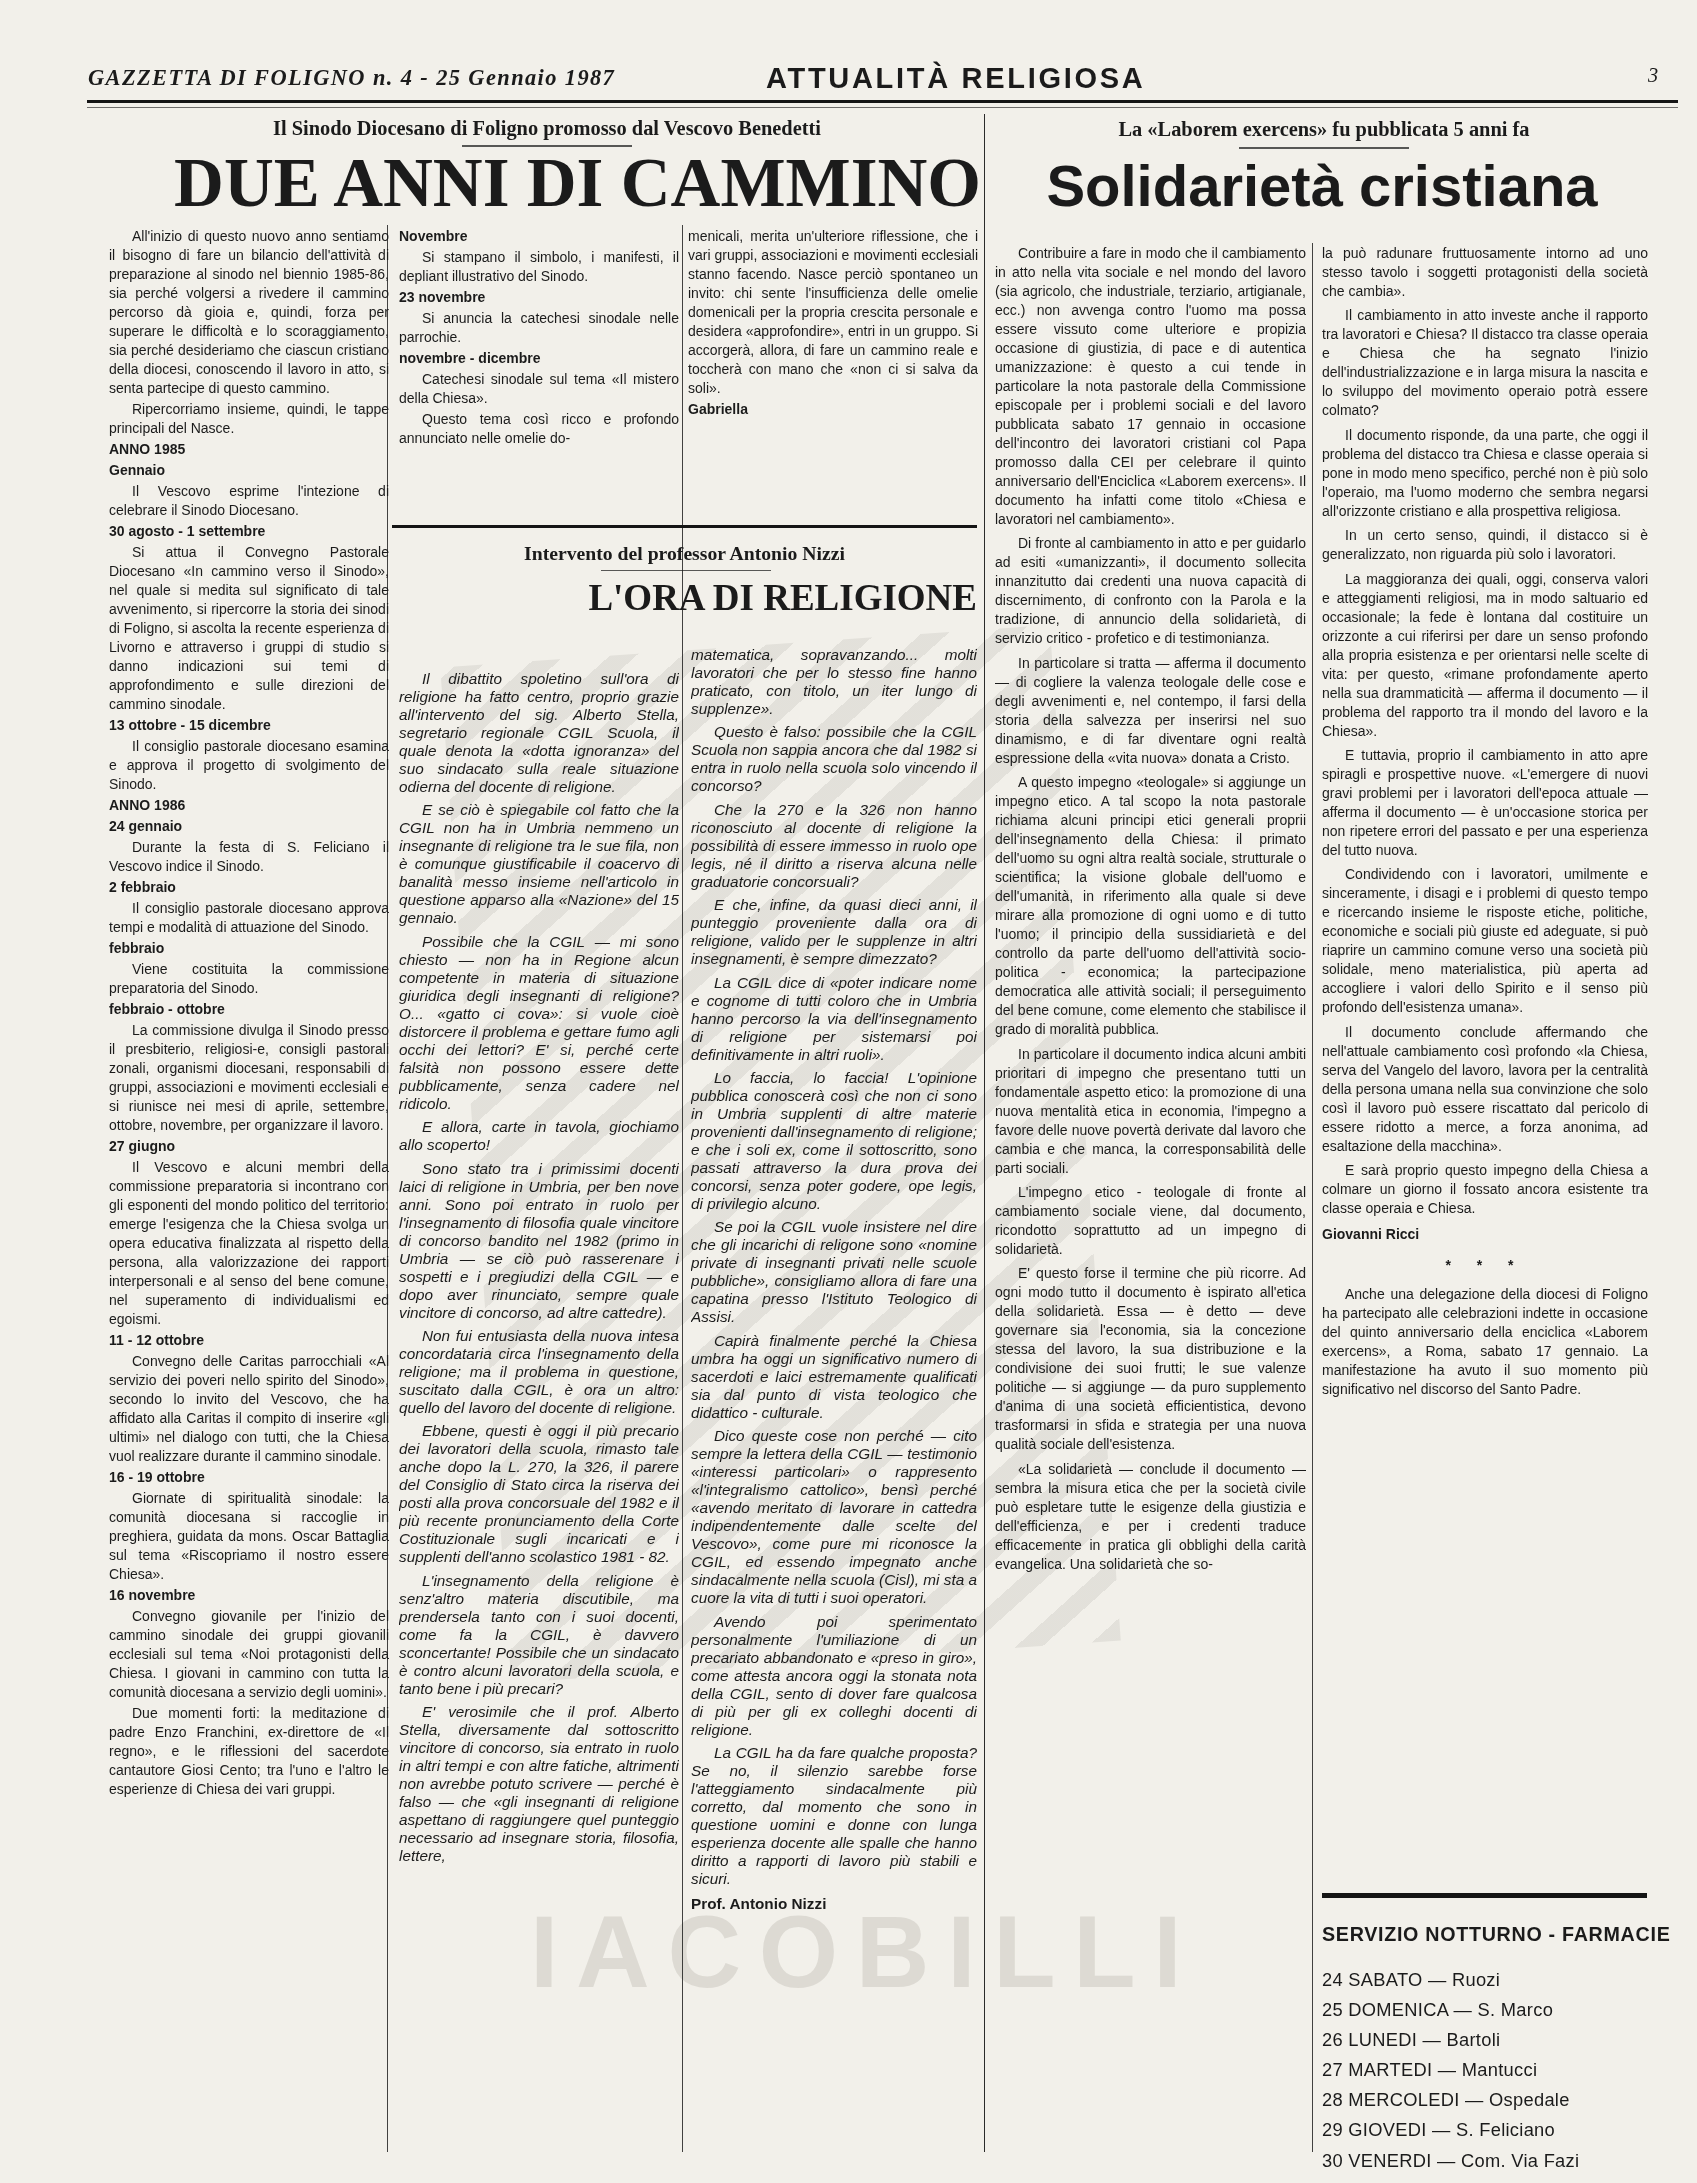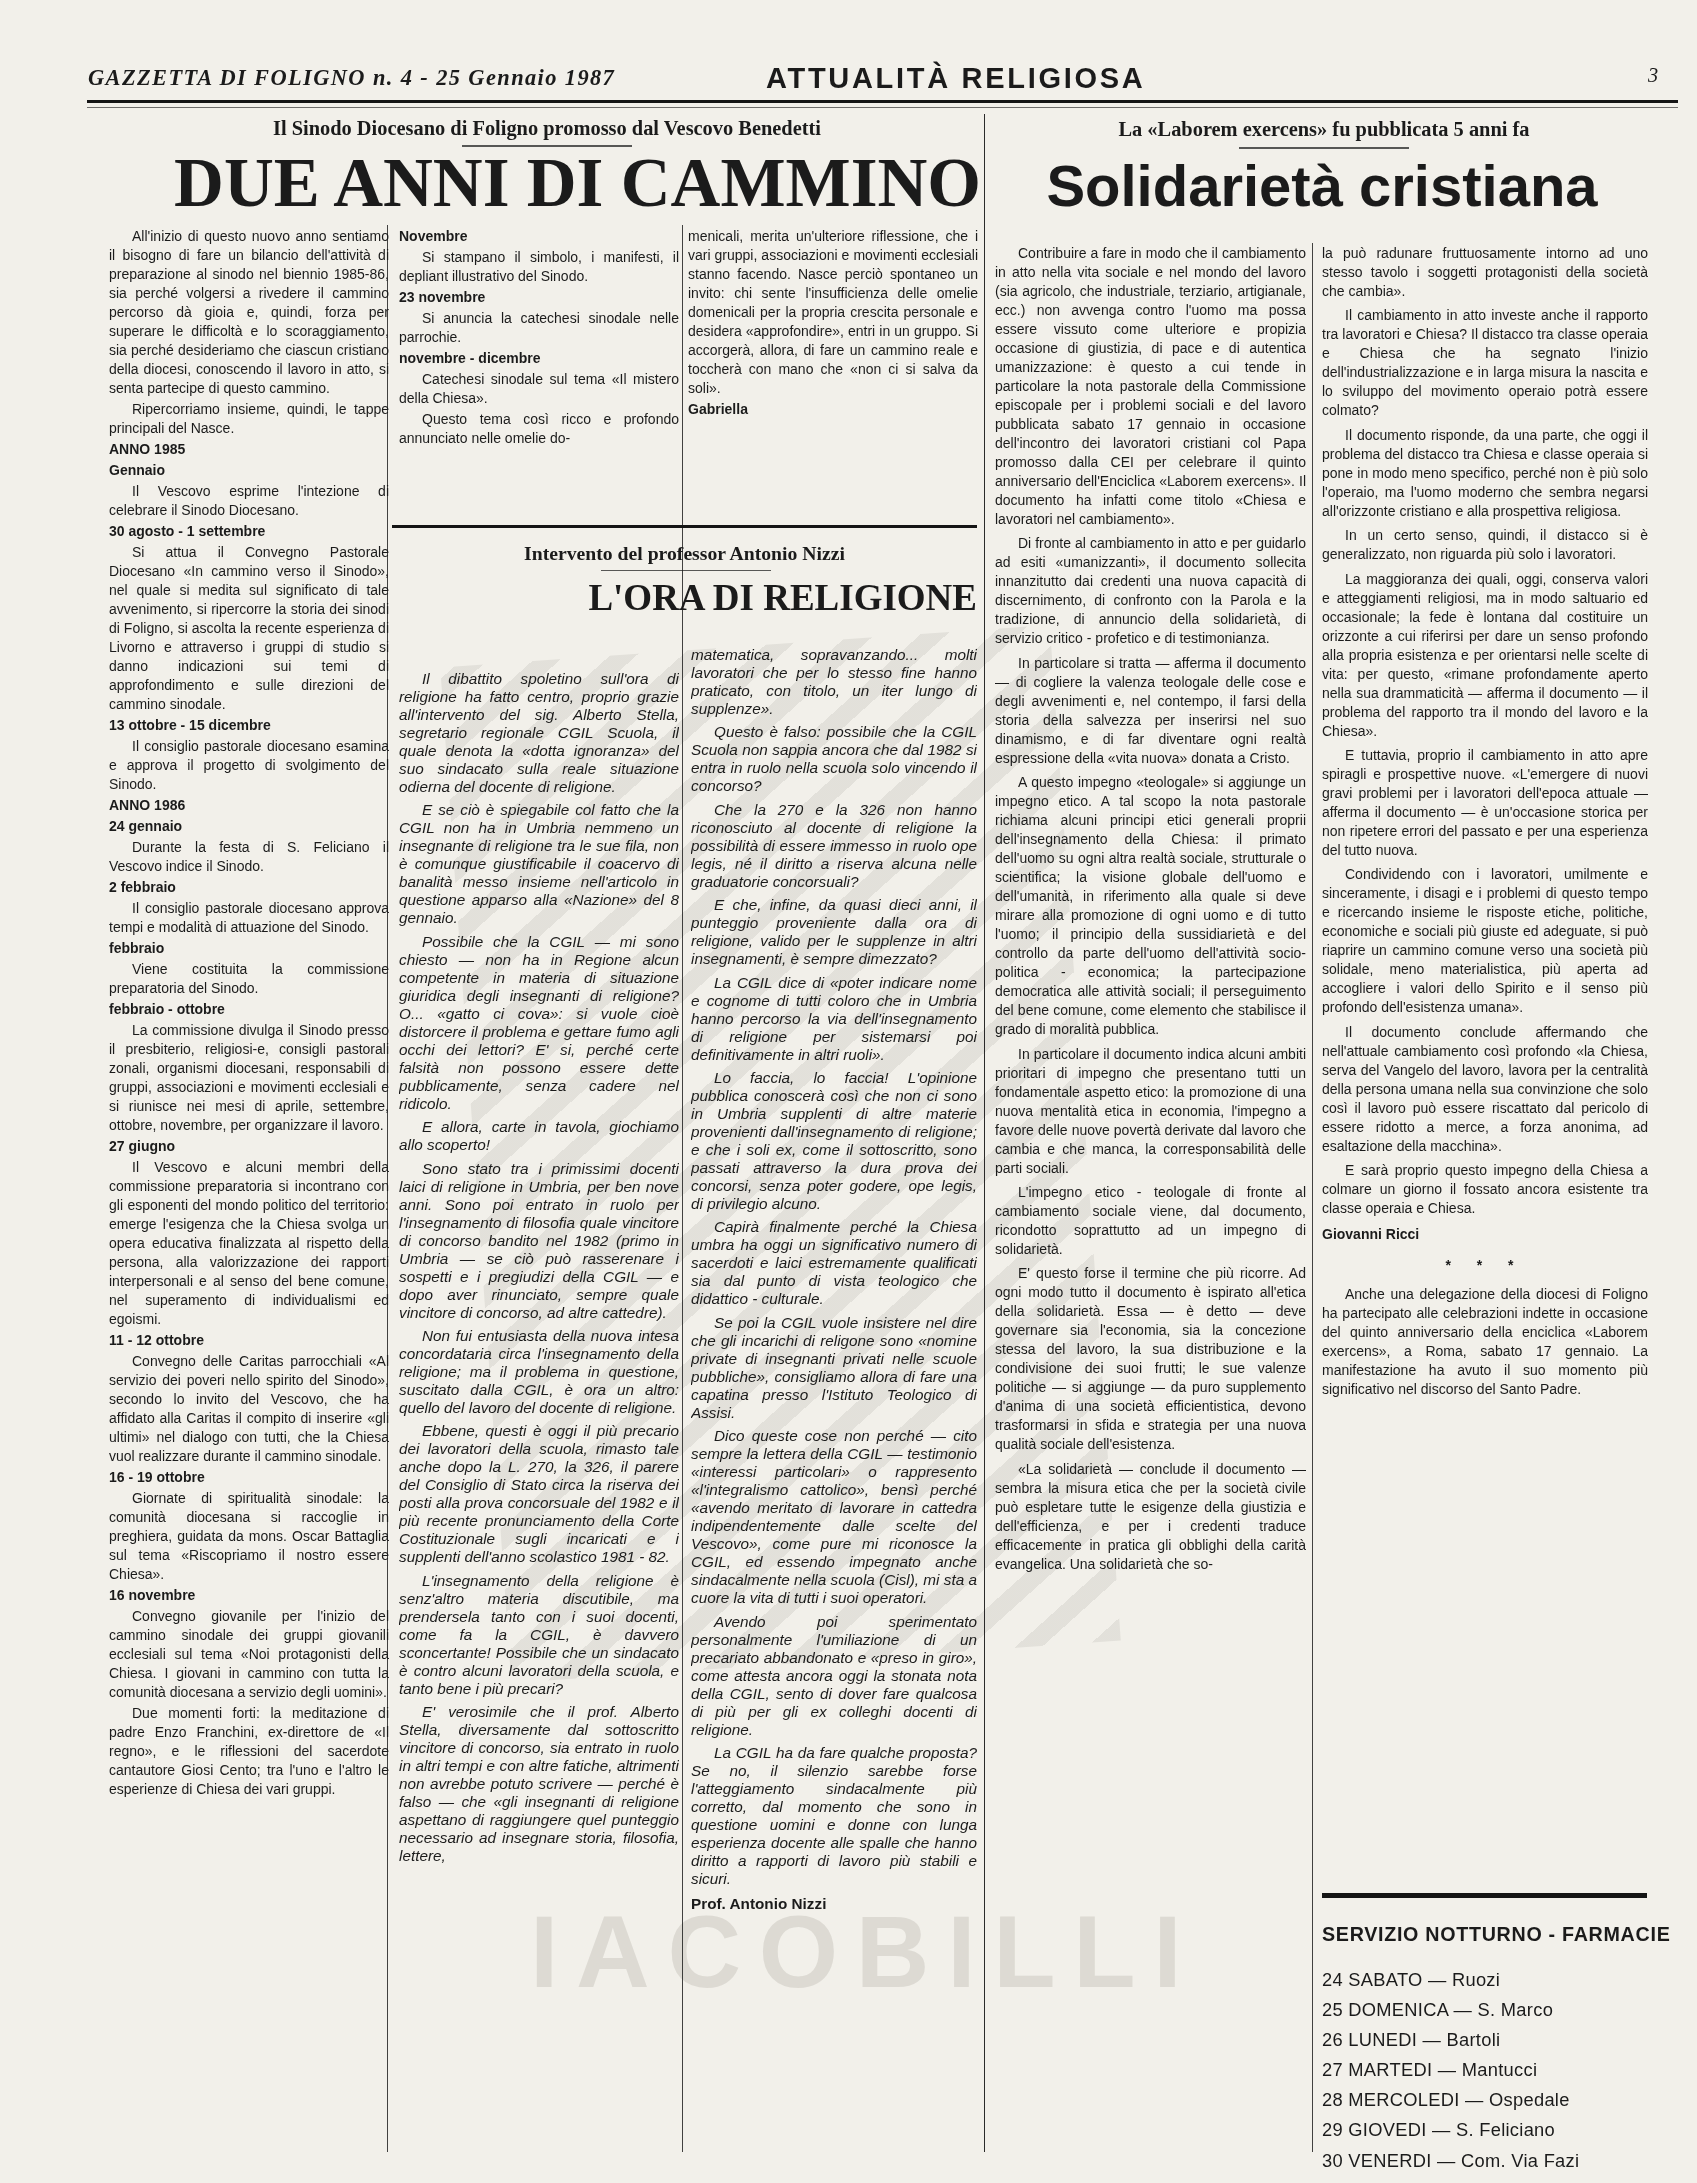--- a/index.html
+++ b/index.html
@@ -102,38 +102,38 @@
   </div>
 
   <div class="abs rule" style="left:392px;top:525px;width:585px;height:2.7px;"></div>
 
   <div>
     <div class="abs kicker" style="left:392px;top:542px;width:585px;font-size:19.7px;">Intervento del professor Antonio Nizzi</div>
     <div class="abs rule" style="left:601px;top:570px;width:170px;height:1.4px;opacity:.7;"></div>
     <div class="abs headline-serif" style="left:392px;top:576px;width:585px;font-size:37px;">L'ORA DI RELIGIONE</div>
     <div class="abs col ital" style="left:399px;top:646px;width:280px;height:1506px;margin-top:24px;">
         <div class="blk s-p">Il dibattito spoletino sull'ora di religione ha fatto centro, proprio grazie all'intervento del sig. Alberto Stella, segretario regionale CGIL Scuola, il quale denota la «dotta ignoranza» del suo sindacato sulla reale situazione odierna del docente di religione.</div>
-        <div class="blk s-p">E se ciò è spiegabile col fatto che la CGIL non ha in Umbria nemmeno un insegnante di religione tra le sue fila, non è comunque giustificabile il coacervo di banalità messo insieme nell'articolo in questione apparso alla «Nazione» del 8 gennaio.</div>
+        <div class="blk s-p">E se ciò è spiegabile col fatto che la CGIL non ha in Umbria nemmeno un insegnante di religione tra le sue fila, non è comunque giustificabile il coacervo di banalità messo insieme nell'articolo in questione apparso alla «Nazione» del 15 gennaio.</div>
         <div class="blk s-p">Possibile che la CGIL — mi sono chiesto — non ha in Regione alcun competente in materia di situazione giuridica degli insegnanti di religione? O... «gatto ci cova»: si vuole cioè distorcere il problema e gettare fumo agli occhi dei lettori? E' si, perché certe falsità non possono essere dette pubblicamente, senza cadere nel ridicolo.</div>
         <div class="blk s-p">E allora, carte in tavola, giochiamo allo scoperto!</div>
         <div class="blk s-p">Sono stato tra i primissimi docenti laici di religione in Umbria, per ben nove anni. Sono poi entrato in ruolo per l'insegnamento di filosofia quale vincitore di concorso bandito nel 1982 (primo in Umbria — se ciò può rasserenare i sospetti e i pregiudizi della CGIL — e dopo aver rinunciato, sempre quale vincitore di concorso, ad altre cattedre).</div>
         <div class="blk s-p">Non fui entusiasta della nuova intesa concordataria circa l'insegnamento della religione; ma il problema in questione, suscitato dalla CGIL, è ora un altro: quello del lavoro del docente di religione.</div>
         <div class="blk s-p">Ebbene, questi è oggi il più precario dei lavoratori della scuola, rimasto tale anche dopo la L. 270, la 326, il parere del Consiglio di Stato circa la riserva dei posti alla prova concorsuale del 1982 e il più recente pronunciamento della Corte Costituzionale sugli incaricati e i supplenti dell'anno scolastico 1981 - 82.</div>
         <div class="blk s-p">L'insegnamento della religione è senz'altro materia discutibile, ma prendersela tanto con i suoi docenti, come fa la CGIL, è davvero sconcertante! Possibile che un sindacato è contro alcuni lavoratori della scuola, e tanto bene i più precari?</div>
         <div class="blk s-p">E' verosimile che il prof. Alberto Stella, diversamente dal sottoscritto vincitore di concorso, sia entrato in ruolo in altri tempi e con altre fatiche, altrimenti non avrebbe potuto scrivere — perché è falso — che «gli insegnanti di religione aspettano di raggiungere quel punteggio necessario ad insegnare storia, filosofia, lettere,</div>
       </div>
     <div class="abs col ital" style="left:691px;top:646px;width:286px;height:1506px;">
         <div class="blk s-pc">matematica, sopravanzando... molti lavoratori che per lo stesso fine hanno praticato, con titolo, un iter lungo di supplenze».</div>
         <div class="blk s-p">Questo è falso: possibile che la CGIL Scuola non sappia ancora che dal 1982 si entra in ruolo nella scuola solo vincendo il concorso?</div>
         <div class="blk s-p">Che la 270 e la 326 non hanno riconosciuto al docente di religione la possibilità di essere immesso in ruolo ope legis, né il diritto a riserva alcuna nelle graduatorie concorsuali?</div>
         <div class="blk s-p">E che, infine, da quasi dieci anni, il punteggio proveniente dalla ora di religione, valido per le supplenze in altri insegnamenti, è sempre dimezzato?</div>
         <div class="blk s-p">La CGIL dice di «poter indicare nome e cognome di tutti coloro che in Umbria hanno percorso la via dell'insegnamento di religione per sistemarsi poi definitivamente in altri ruoli».</div>
         <div class="blk s-p">Lo faccia, lo faccia! L'opinione pubblica conoscerà così che non ci sono in Umbria supplenti di altre materie provenienti dall'insegnamento di religione; e che i soli ex, come il sottoscritto, sono passati attraverso la dura prova dei concorsi, senza poter godere, ope legis, di privilegio alcuno.</div>
+        <div class="blk s-p">Se poi la CGIL vuole insistere nel dire che gli incarichi di religone sono «nomine private di insegnanti privati nelle scuole pubbliche», consigliamo allora di fare una capatina presso l'Istituto Teologico di Assisi.</div>
         <div class="blk s-p">Capirà finalmente perché la Chiesa umbra ha oggi un significativo numero di sacerdoti e laici estremamente qualificati sia dal punto di vista teologico che didattico - culturale.</div>
-        <div class="blk s-p">Se poi la CGIL vuole insistere nel dire che gli incarichi di religone sono «nomine private di insegnanti privati nelle scuole pubbliche», consigliamo allora di fare una capatina presso l'Istituto Teologico di Assisi.</div>
         <div class="blk s-p">Dico queste cose non perché — cito sempre la lettera della CGIL — testimonio «interessi particolari» o rappresento «l'integralismo cattolico», bensì perché «avendo meritato di lavorare in cattedra indipendentemente dalle scelte del Vescovo», come pure mi riconosce la CGIL, ed essendo impegnato anche sindacalmente nella scuola (Cisl), mi sta a cuore la vita di tutti i suoi operatori.</div>
         <div class="blk s-p">Avendo poi sperimentato personalmente l'umiliazione di un precariato abbandonato e «preso in giro», come attesta ancora oggi la stonata nota della CGIL, sento di dover fare qualcosa di più per gli ex colleghi docenti di religione.</div>
         <div class="blk s-p">La CGIL ha da fare qualche proposta? Se no, il silenzio sarebbe forse l'atteggiamento sindacalmente più corretto, dal momento che sono in questione uomini e donne con lunga esperienza docente alle spalle che hanno diritto a rapporti di lavoro più stabili e sicuri.</div>
         <div class="blk s-sig">Prof. Antonio Nizzi</div>
       </div>
   </div>
 
   <div>
     <div class="abs kicker" style="left:998px;top:118px;width:652px;">La «Laborem exercens» fu pubblicata 5 anni fa</div>
     <div class="abs rule" style="left:1239px;top:147px;width:170px;height:2px;opacity:.7;"></div>

